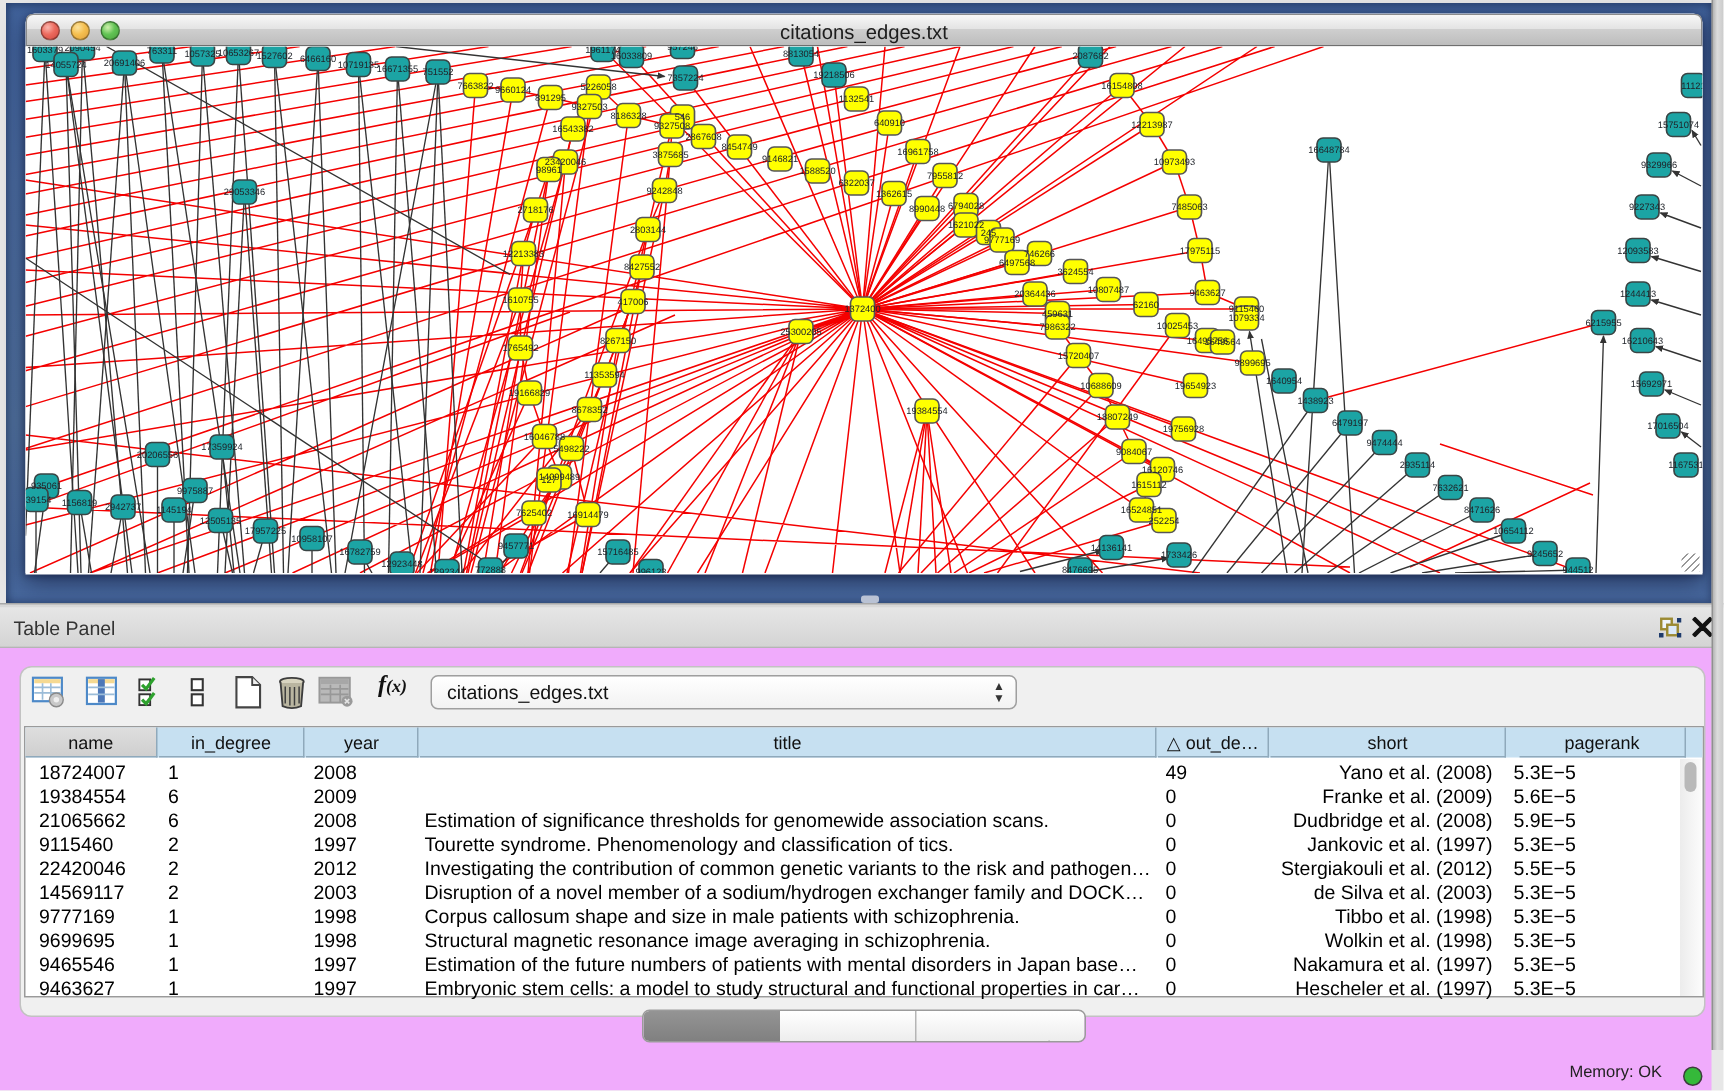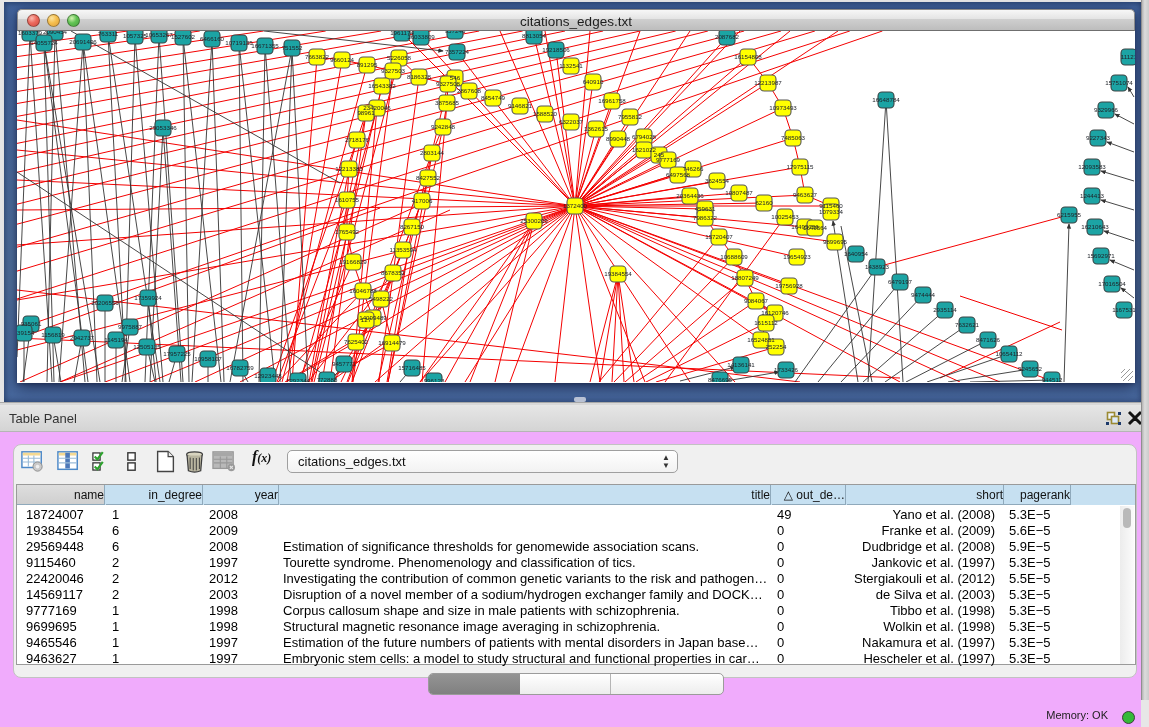--- a/index.html
+++ b/index.html
@@ -24,21 +24,21 @@
 #tpbar .t{position:absolute;left:9px;top:6px;font-size:13px;color:#333}
 #tpbody{position:absolute;left:0;top:432px;width:1141px;height:295px;background:#f0abfc}
 #panel{position:absolute;left:13px;top:12px;width:1124px;height:234px;background:#f0f0f0;
  border:1px solid #c2c2c2;border-radius:8px}
 .ti{position:absolute;top:5px}
 #dropdown{position:absolute;left:273px;top:5px;width:391px;height:23px;background:linear-gradient(180deg,#ffffff,#f2f2f2);
  border:1px solid #9f9f9f;border-radius:5px;font-size:13px;color:#111;line-height:21px;padding-left:10px}
 #dropdown .arr{position:absolute;right:7px;top:3px;font-size:8px;color:#333;line-height:8px;text-align:center}
 #tbl{position:absolute;left:2px;top:39px;width:1120px;height:181px;background:#fff;border:1px solid #9a9a9a;border-right:1px solid #9a9a9a}
 #thead{position:absolute;left:0;top:0;width:1118px;height:20px;background:#c6e0f1;font-size:12px;color:#111}
-#thead .h{position:absolute;top:0;height:20px;line-height:20px;text-align:right;border-right:1px solid #8fa9bb;border-bottom:1px solid #8fa9bb}
+#thead .h{position:absolute;top:0;height:20px;line-height:20px;text-align:center;border-right:1px solid #8fa9bb;border-bottom:1px solid #8fa9bb}
 #tbody{position:absolute;left:0;top:22px;width:1118px}
 .tr{position:relative;height:16px;font-size:13px;color:#000;white-space:nowrap}
 .tr div{position:absolute;top:0;height:16px;line-height:16px;overflow:hidden}
 .c0{left:9px;width:92px}.c1{left:95px;width:90px}.c2{left:192px;width:69px}
 .c3{left:266px;width:487px}.c4{left:760px;width:68px}
 .c5{left:820px;width:158px;text-align:right}.c6{left:992px;width:88px}
 #vsb{position:absolute;right:1px;top:21px;width:14px;height:158px;background:linear-gradient(90deg,#ececec,#fbfbfb)}
 #vsb .th{position:absolute;left:3px;top:2px;width:8px;height:20px;border-radius:4px;background:#b9b9b9}
 #tabs{position:absolute;left:428px;top:241px;z-index:3;height:22px;border:1px solid #9b9b9b;border-radius:5px;overflow:hidden;
  background:linear-gradient(180deg,#ffffff,#ededed);font-size:13px;display:flex}
@@ -604,41 +604,41 @@
   <div class="ti" style="left:238px;top:3px;font-size:16px;font-style:italic;font-weight:bold;color:#111;font-family:'Liberation Serif',serif">f<span style="font-size:12px">(x)</span></div>
   <div id="dropdown">citations_edges.txt<div class="arr">▲<br>▼</div></div>
   <div id="tbl">
    <div id="thead">
      <div class="h" style="left:0;width:88px;background:linear-gradient(180deg,#dedede,#cfcfcf)">name</div>
      <div class="h" style="left:89px;width:97px">in_degree</div>
      <div class="h" style="left:187px;width:75px">year</div>
      <div class="h" style="left:263px;width:491px">title</div>
      <div class="h" style="left:755px;width:74px">△ out_de…</div>
      <div class="h" style="left:830px;width:157px">short</div>
-     <div class="h" style="left:943px;width:111px">pagerank</div>
+     <div class="h" style="left:996px;width:111px">pagerank</div>
    </div>
    <div id="tbody">
           <div class="tr">
             <div class="c0">18724007</div>
             <div class="c1">1</div>
             <div class="c2">2008</div>
             <div class="c4">49</div>
             <div class="c5">Yano et al. (2008)</div>
             <div class="c6">5.3E−5</div>
           </div>
           <div class="tr">
             <div class="c0">19384554</div>
             <div class="c1">6</div>
             <div class="c2">2009</div>
             <div class="c4">0</div>
             <div class="c5">Franke et al. (2009)</div>
             <div class="c6">5.6E−5</div>
           </div>
           <div class="tr">
-            <div class="c0">29569448</div>
+            <div class="c0">21065662</div>
             <div class="c1">6</div>
             <div class="c2">2008</div>
             <div class="c3">Estimation of significance thresholds for genomewide association scans.</div>
             <div class="c4">0</div>
             <div class="c5">Dudbridge et al. (2008)</div>
             <div class="c6">5.9E−5</div>
           </div>
           <div class="tr">
             <div class="c0">9115460</div>
             <div class="c1">2</div>

